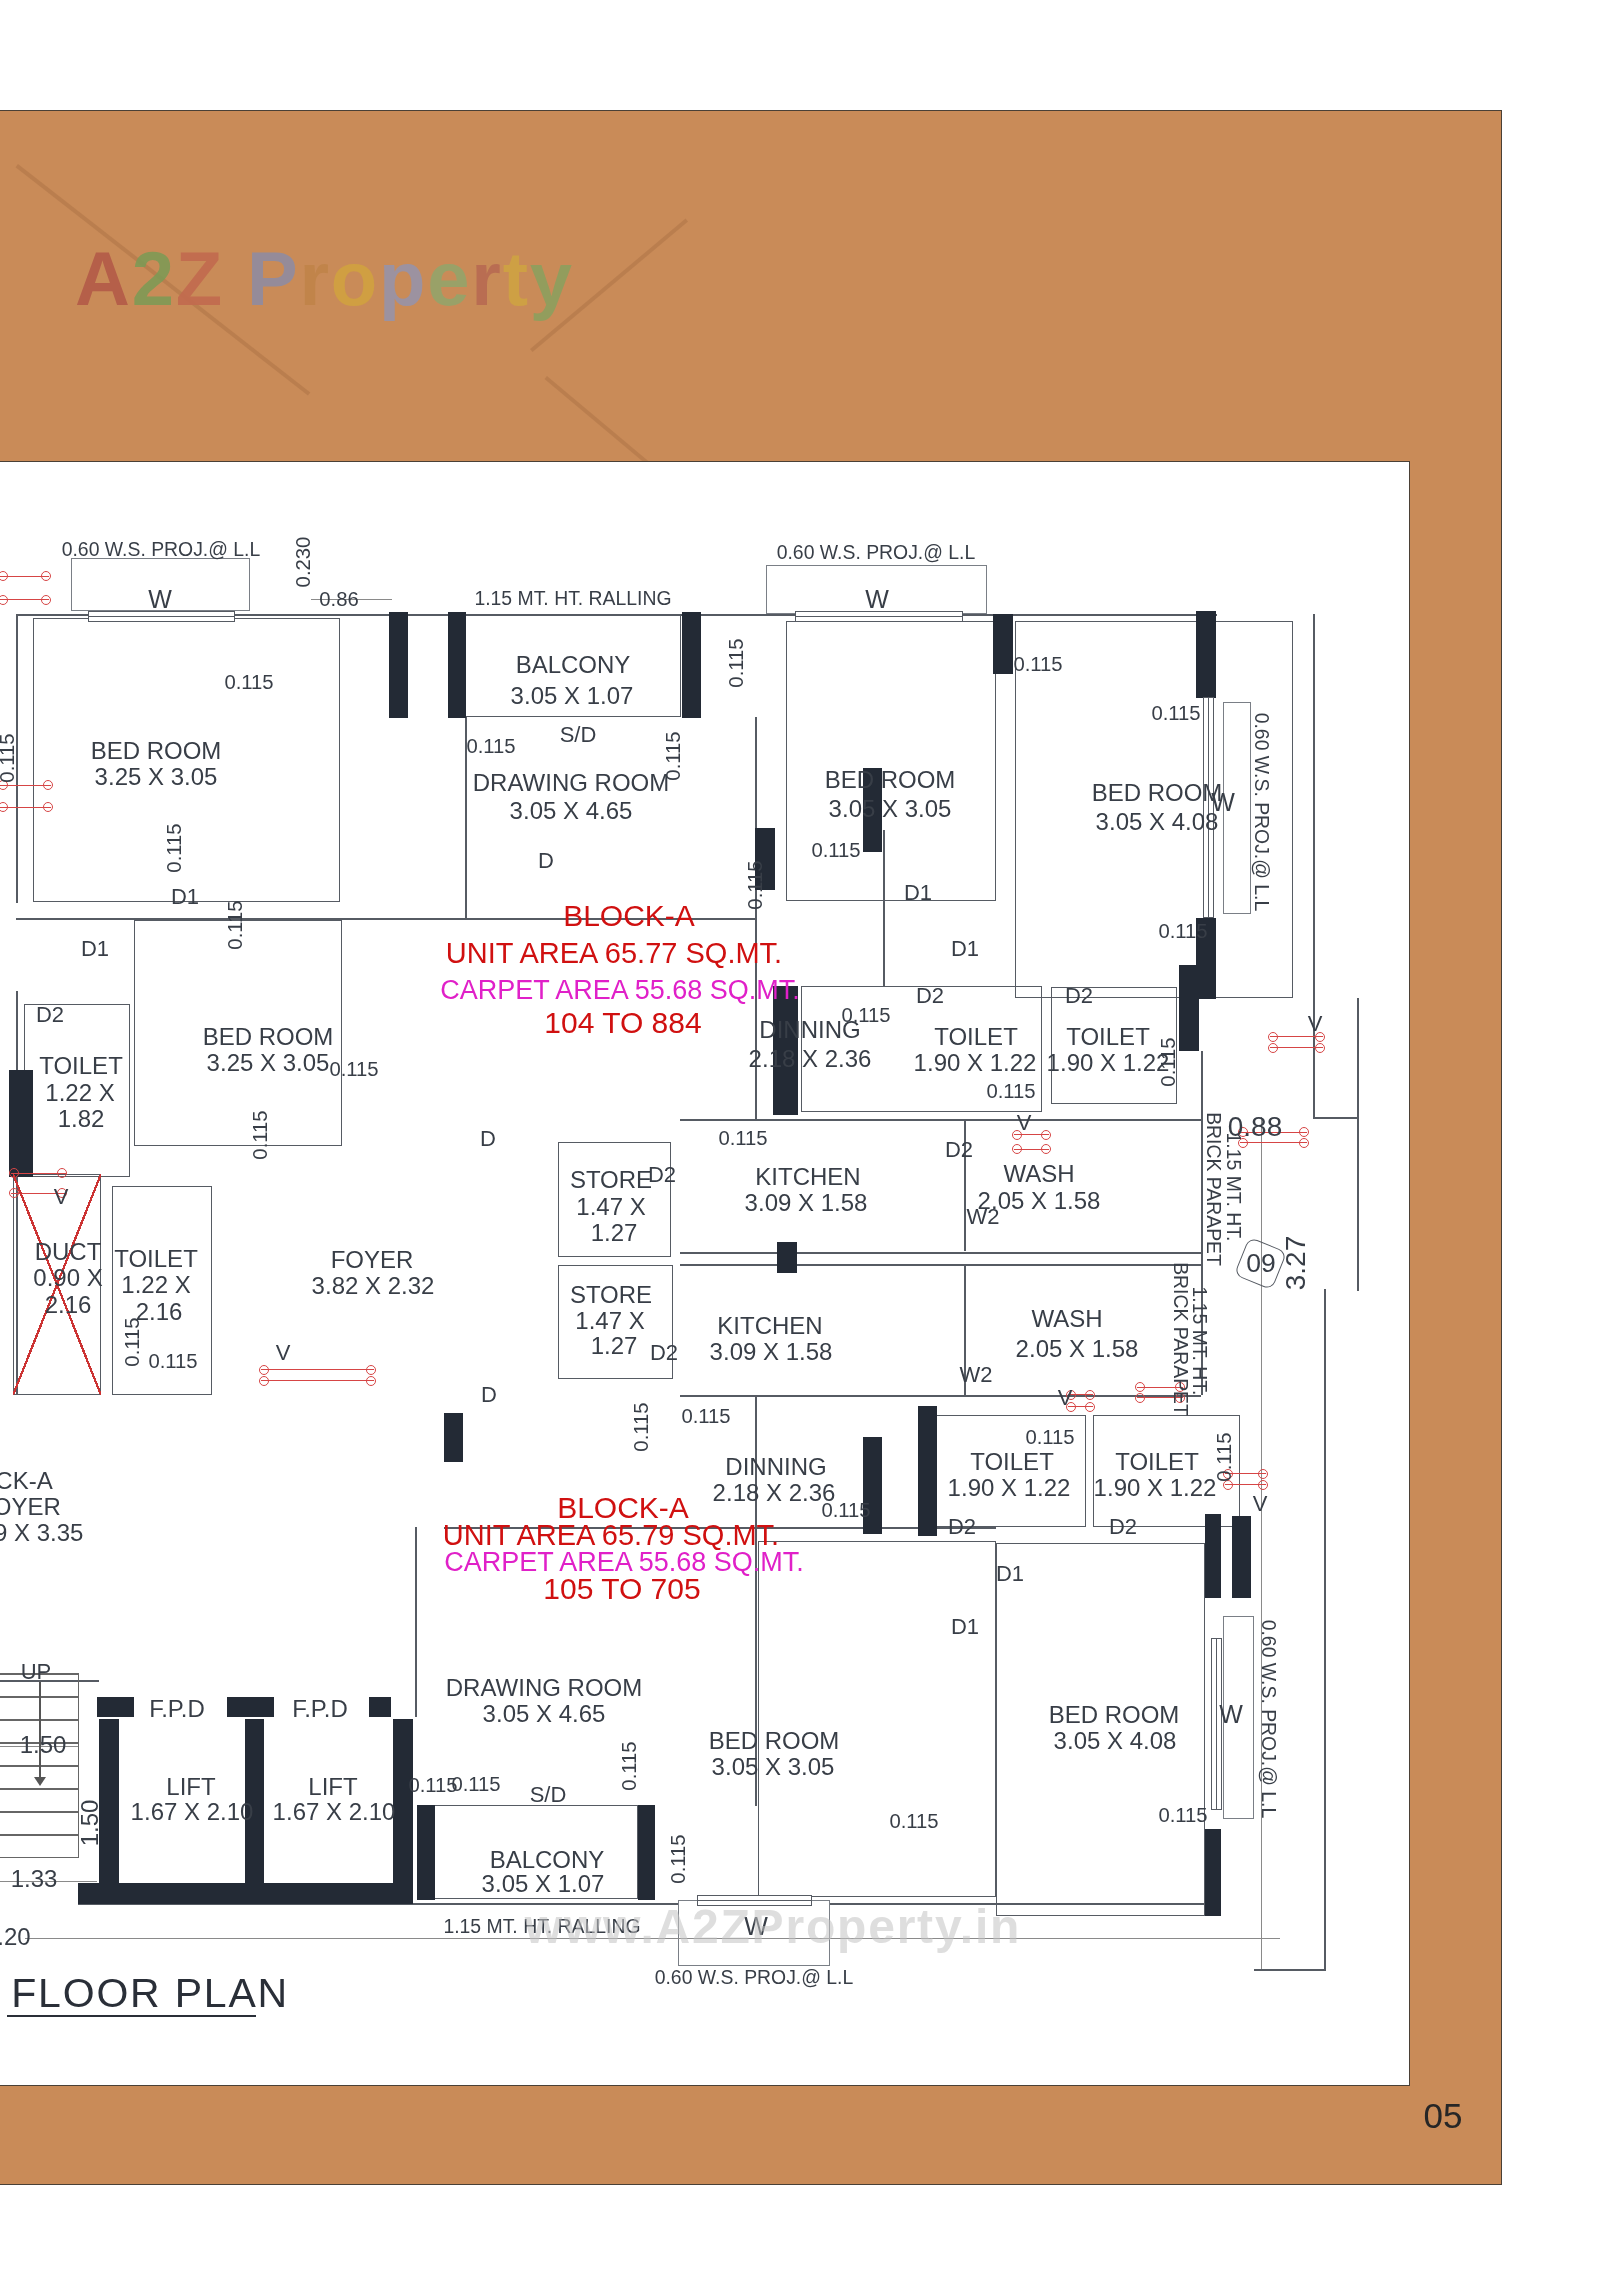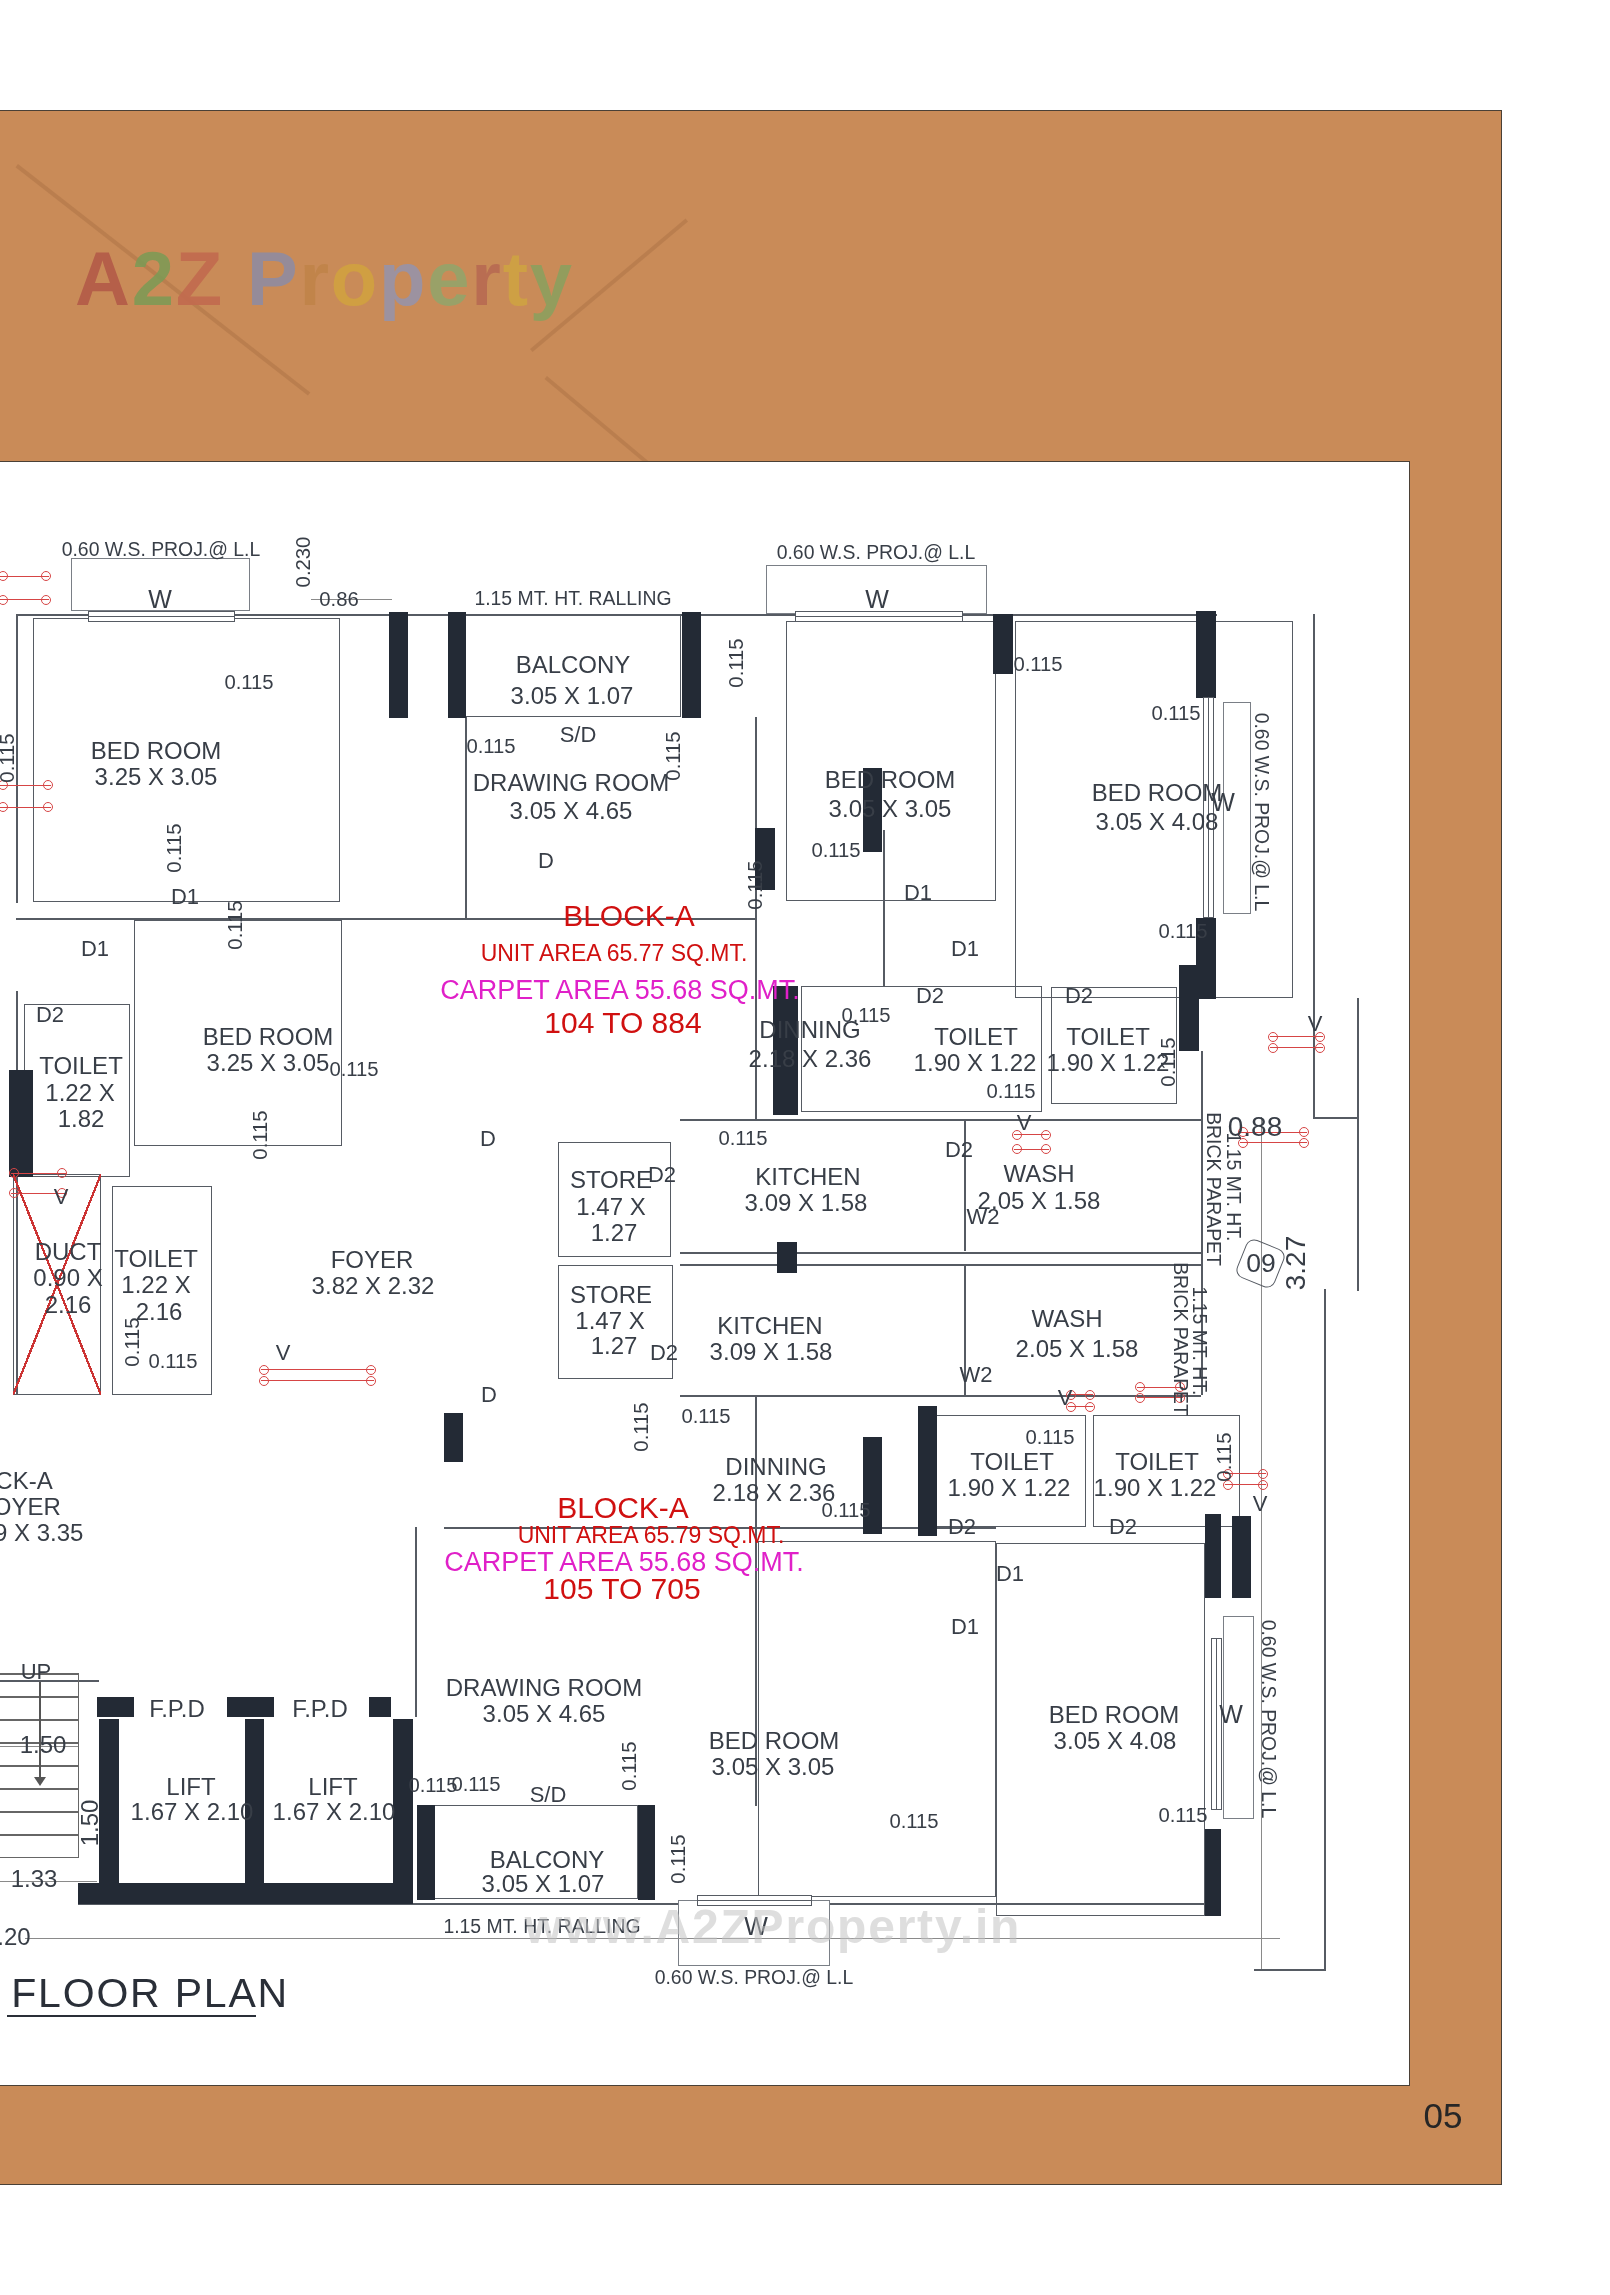--- a/index.html
+++ b/index.html
@@ -51,21 +51,21 @@
   .lbl{position:absolute;white-space:nowrap;color:#383e47;transform:translate(-50%,-50%);}
   .lbl.r90{transform:translate(-50%,-50%) rotate(90deg);}
   .lbl.rm90{transform:translate(-50%,-50%) rotate(-90deg);}
   .room{font-size:24px;}
   .dim{font-size:20.3px;}
   .door{font-size:22px;}
   .w{font-size:25px;}
   .small{font-size:22px;}
   .ws{font-size:19.4px;}
   .red1{font-size:30px;color:#d01010;}
-  .red2{font-size:23px;color:#d01010;}
+  .red2{font-size:29px;color:#d01010;}
   .mag{font-size:27px;color:#e020c8;}
   .title{font-size:41px;color:#2a2f38;letter-spacing:1.8px;}
   .pgnum{font-size:35px;color:#262626;}
   .wm{font-size:48px;font-weight:bold;color:rgba(195,195,195,0.55);letter-spacing:1.8px;}
 </style>
 </head>
 <body>
 
 <div id="page">
 
@@ -353,21 +353,21 @@
         <div class="lbl room" style="left: 1155px; top: 1488px;">1.90 X 1.22</div>
         <div class="lbl dim" style="left: 1050px; top: 1437px;">0.115</div>
         <div class="lbl door" style="left: 1065px; top: 1398px;">V</div>
         <div class="lbl dim rm90" style="left: 1224px; top: 1457px;">0.115</div>
         <div class="lbl door" style="left: 1260px; top: 1504px;">V</div>
         <div class="lbl door" style="left: 962px; top: 1527px;">D2</div>
         <div class="lbl door" style="left: 1123px; top: 1527px;">D2</div>
         <div class="lbl door" style="left: 1010px; top: 1574px;">D1</div>
         <div class="lbl door" style="left: 965px; top: 1627px;">D1</div>
         <div class="lbl red1" style="left: 623px; top: 1508px;">BLOCK-A</div>
-        <div class="lbl red2" style="left: 611px; top: 1535px; margin-left: 40px;">UNIT AREA  65.79 SQ.MT.</div>
+        <div class="lbl red2" style="left: 611px; top: 1535px;">UNIT AREA  65.79 SQ.MT.</div>
         <div class="lbl mag" style="left: 624px; top: 1562px;">CARPET AREA  55.68 SQ.MT.</div>
         <div class="lbl red1" style="left: 622px; top: 1589px;">105 TO 705</div>
         <div class="lbl room" style="left: 544px; top: 1688px;">DRAWING ROOM</div>
         <div class="lbl room" style="left: 544px; top: 1714px;">3.05 X 4.65</div>
         <div class="lbl dim" style="left: 476px; top: 1784px;">0.115</div>
         <div class="lbl small" style="left: 548px; top: 1795px;">S/D</div>
         <div class="lbl dim rm90" style="left: 629px; top: 1766px;">0.115</div>
         <div class="lbl room" style="left: 774px; top: 1741px;">BED ROOM</div>
         <div class="lbl room" style="left: 773px; top: 1767px;">3.05 X 3.05</div>
         <div class="lbl dim" style="left: 914px; top: 1821px;">0.115</div>

